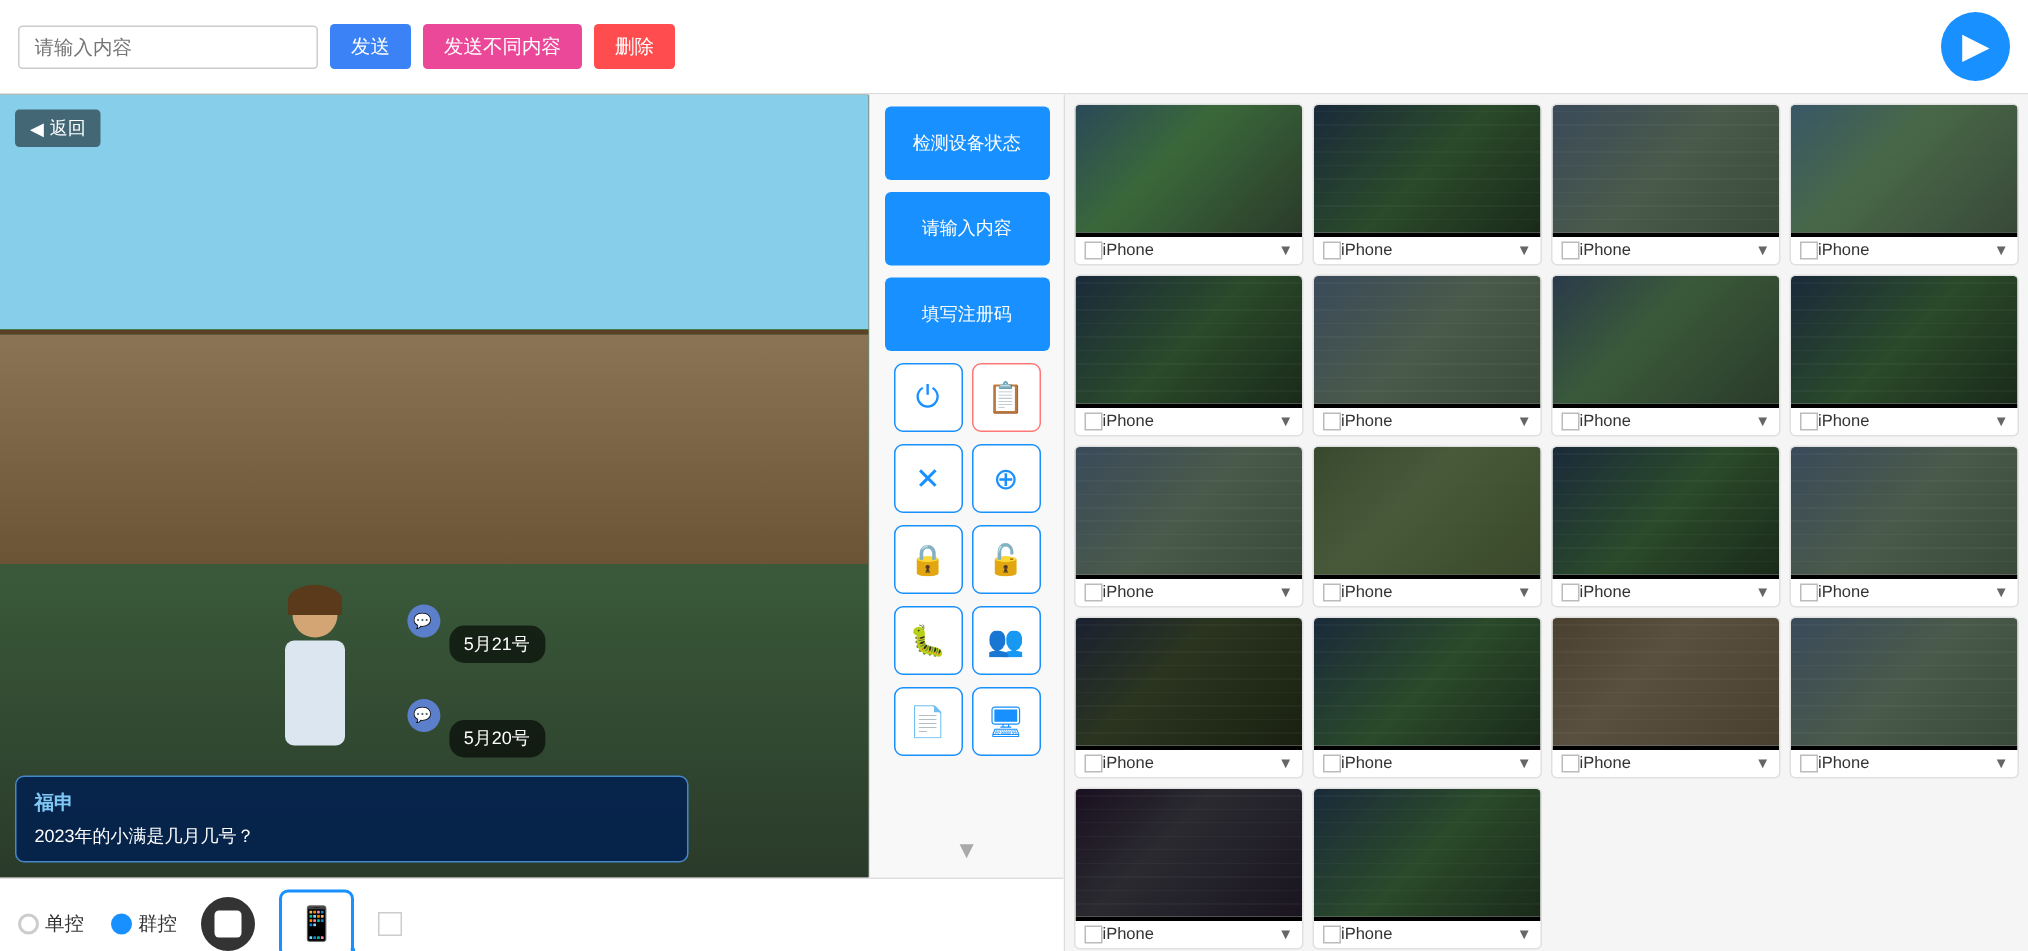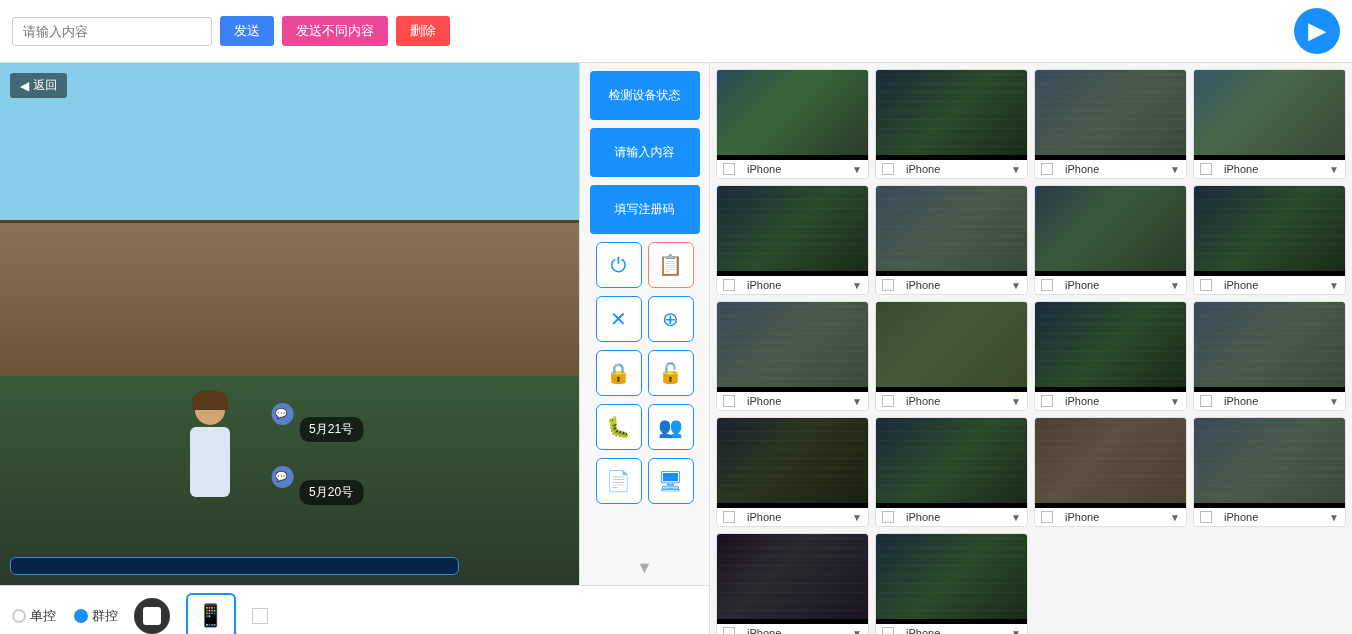--- a/index.html
+++ b/index.html
@@ -110,21 +110,21 @@
       background: linear-gradient(135deg, #1a2a3a 0%, #2a4a2a 50%, #1a2a1a 100%);
     }
     .device-thumb-3 {
       background: linear-gradient(135deg, #3a4a5a 0%, #4a5a4a 50%, #3a4a3a 100%);
     }
     .thumb-overlay {
       position: absolute; inset: 0;
       background: repeating-linear-gradient(0deg, transparent, transparent 8px, rgba(255,255,255,0.03) 8px, rgba(255,255,255,0.03) 9px);
     }
     .device-label-row {
-      display: flex; align-items: center; padding: 3px 6px; gap: 12px; border-top: 5px solid #000000;
+      display: flex; align-items: center; padding: 3px 6px; gap: 0; border-top: 3px solid #000000;
     }
     .device-checkbox { width: 12px; height: 12px; border: 1px solid #bbb; background: #fff; flex-shrink: 0; }
     .device-name { font-size: 11px; color: #333; flex: 1; }
     .device-dropdown { font-size: 10px; color: #666; cursor: pointer; }
 
     
     .character-figure {
       position: absolute; bottom: 60px; left: 170px;
       width: 80px; height: 130px;
     }
@@ -187,20 +187,22 @@
           <div class="character-figure">
             <div style="position:relative; width:60px; height:120px; margin: 0 auto;">
               <div class="char-head">
                 <div class="char-hair"></div>
               </div>
               <div class="char-body" style="background: #dce6f0; margin-top:2px; border-radius: 6px;"></div>
             </div>
           </div>
 
           <div class="dialog-box">
+            <div class="dialog-name">福申</div>
+            <div class="dialog-content">2023年的小满是几月几号？</div>
           </div>
         </div>
 
       </div>
 
       <div class="side-toolbar">
         <button class="tool-btn">检测设备状态</button>
         <button class="tool-btn">请输入内容</button>
         <button class="tool-btn">填写注册码</button>
 

